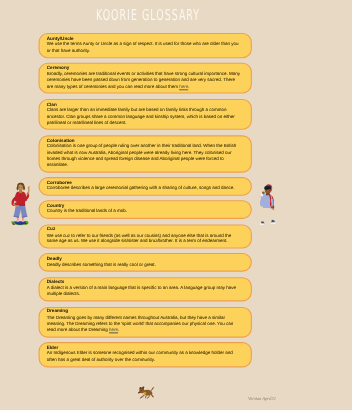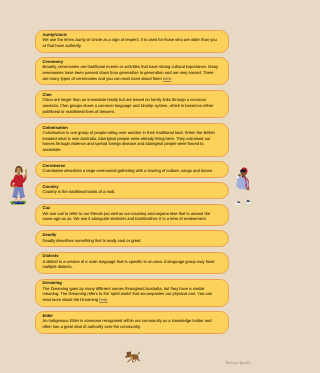--- a/index.html
+++ b/index.html
@@ -15,20 +15,21 @@
   .fig-left{left:9.5px;top:166px;}
   .fig-right{left:234.5px;top:166px;}
   .dog{left:125px;top:349.5px;}
   .lnk{color:#93845b;text-decoration:underline;}
   .version{position:absolute;left:225.5px;top:360.3px;font-size:4.15px;color:#8f8270;font-style:italic;font-family:"Liberation Serif",serif;letter-spacing:-0.05px;}
 </style>
 </head>
 <body>
 
 <div class="page">
+  <div class="title"><span>KOORIE GLOSSARY</span></div>
   <div class="cards">
       <div class="card">
         <div class="term">Aunty/Uncle</div>
         <div class="def"><span>We use the terms Aunty or Uncle as a sign of respect. It is used for those who are older than you or that have authority.</span></div>
       </div>
       <div class="card">
         <div class="term">Ceremony</div>
         <div class="def"><span>Broadly, ceremonies are traditional events or activities that have strong cultural importance. Many ceremonies have been passed down from generation to generation and are very sacred. There are many types of ceremonies and you can read more about them </span><span class="lnk">here</span><span>.</span></div>
       </div>
       <div class="card">

